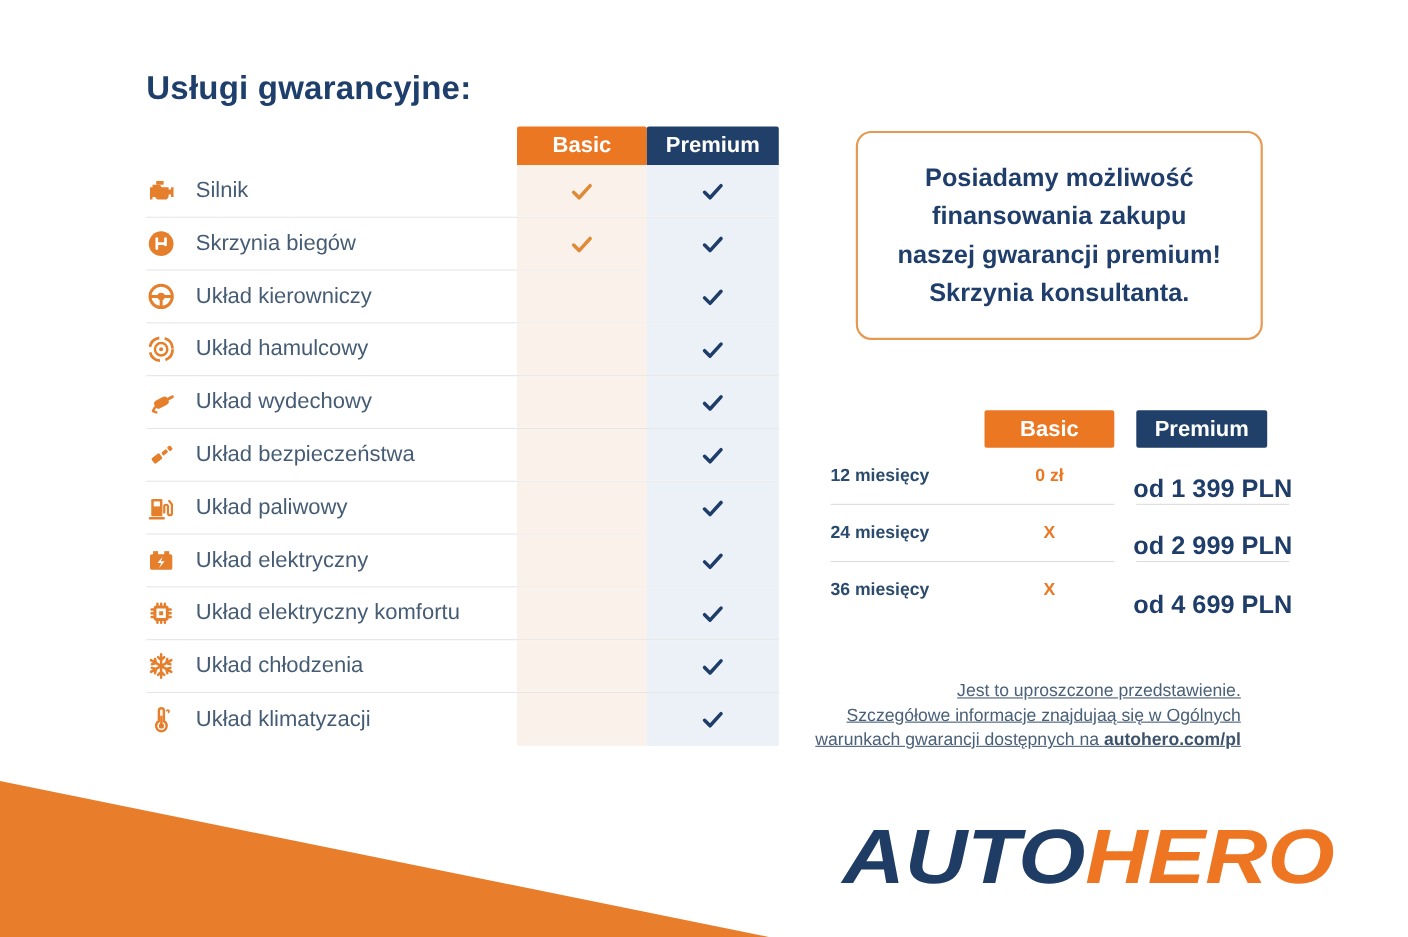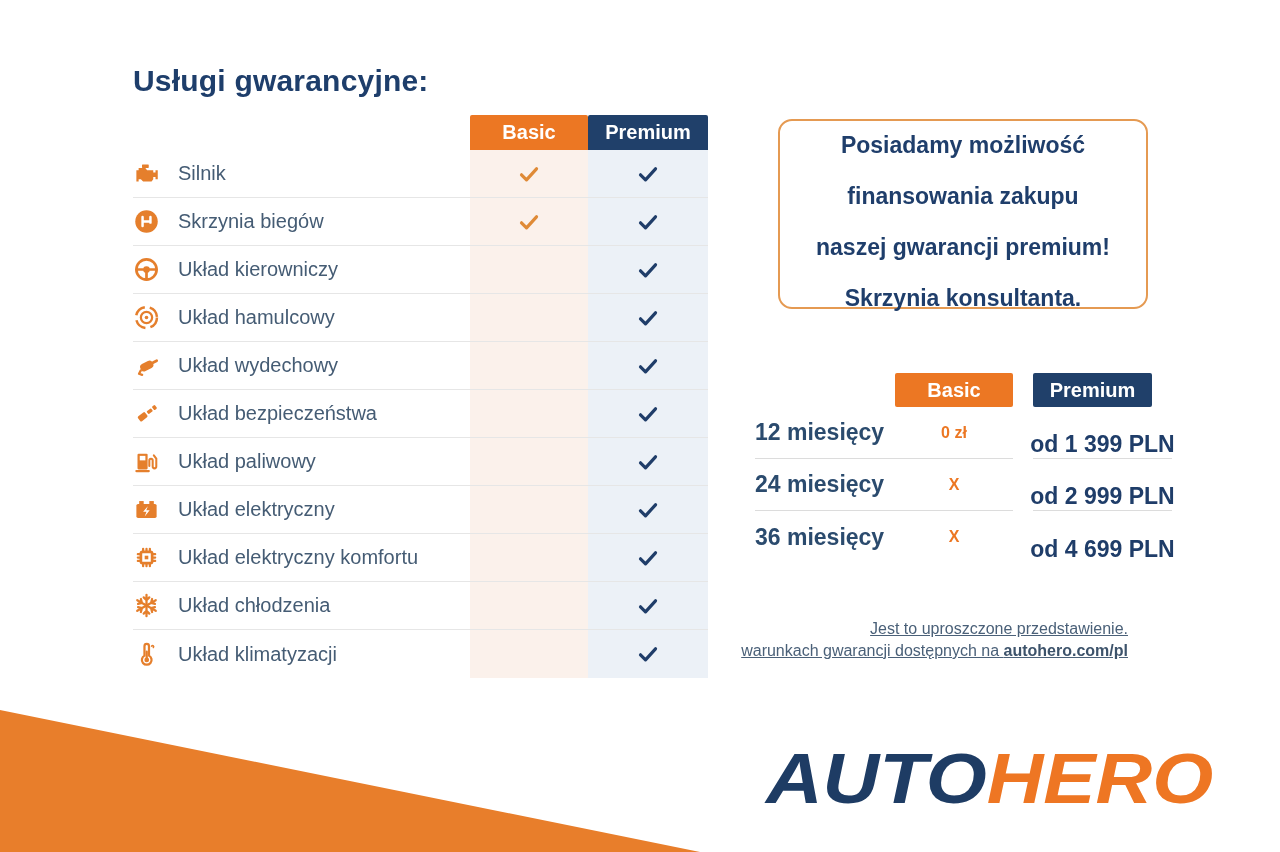--- a/index.html
+++ b/index.html
@@ -22,33 +22,33 @@
   .label-cell{width:292px;font-size:20px;color:#455C74;}
   .cell-basic,.cell-premium{height:100%;display:flex;align-items:center;justify-content:center;}
   .cell-basic{width:118px;background:#FBF1EB;}
   .cell-premium{width:120px;background:#ECF1F7;}
   .check svg{width:26px;height:24px;}
 
   
   .fin-box{position:absolute;left:778px;top:119px;width:370px;height:190px;box-sizing:border-box;
            border:2px solid #E59A52;border-radius:14px;background:#ffffff;
            display:flex;flex-direction:column;justify-content:center;text-align:center;}
-  .fin-line{font-size:23px;line-height:35px;font-weight:bold;color:#1F3E6B;margin-top:16px;}
+  .fin-line{font-size:23px;line-height:35px;font-weight:bold;color:#1F3E6B;}
 
   
   .pricing{position:absolute;left:755px;top:373px;width:402px;}
   .pricing-chips{display:flex;margin-left:140px;}
   .pchip{height:34px;line-height:34px;text-align:center;color:#fff;font-weight:bold;font-size:20px;border-radius:2px;}
   .pchip.basic{width:118px;background:#EC7723;}
   .pchip.premium{width:119px;background:#20406A;margin-left:20px;}
   .pricing-row{display:flex;height:52px;}
   .seg-a{display:flex;align-items:center;width:258px;height:100%;box-sizing:border-box;}
   .seg-b{width:139px;margin-left:20px;height:100%;display:flex;align-items:flex-end;justify-content:center;box-sizing:border-box;}
   .pricing-row.sep .seg-a,.pricing-row.sep .seg-b{border-bottom:1px solid #DCDCDC;}
-  .term{width:140px;font-size:23px;font-weight:bold;color:#2B4B6E;white-space:nowrap;}
+  .term{width:140px;font-size:16px;font-weight:bold;color:#2B4B6E;white-space:nowrap;}
   .val-basic{width:118px;text-align:center;font-size:16px;font-weight:bold;color:#EC7723;}
   .val-premium{font-size:23px;font-weight:bold;color:#1F3D69;white-space:nowrap;}
 
   
   .disclaimer{position:absolute;right:152px;top:618px;text-align:right;font-size:16px;
               line-height:22px;color:#4A6078;white-space:nowrap;text-decoration:underline;}
   .disclaimer b{color:#3D536B;}
 
   
   .logo{position:absolute;left:766px;top:744px;font-size:70px;font-weight:bold;font-style:italic;
@@ -327,20 +327,21 @@
     </div>
     <div class="seg-b">
       <span class="val-premium">od 4 699 PLN</span>
     </div>
   </div>
 </div>
   </div>
 
   <div class="disclaimer">
     <div>Jest to uproszczone przedstawienie.</div>
+    <div>Szczegółowe informacje znajdujaą się w Ogólnych</div>
     <div><span>warunkach gwarancji dostępnych na </span><b>autohero.com/pl</b></div>
   </div>
 
   <div class="logo">
     <span class="p1">AUTO</span><span class="p2">HERO</span>
   </div>
 
   <div class="wedge"></div>
 </div>
 

